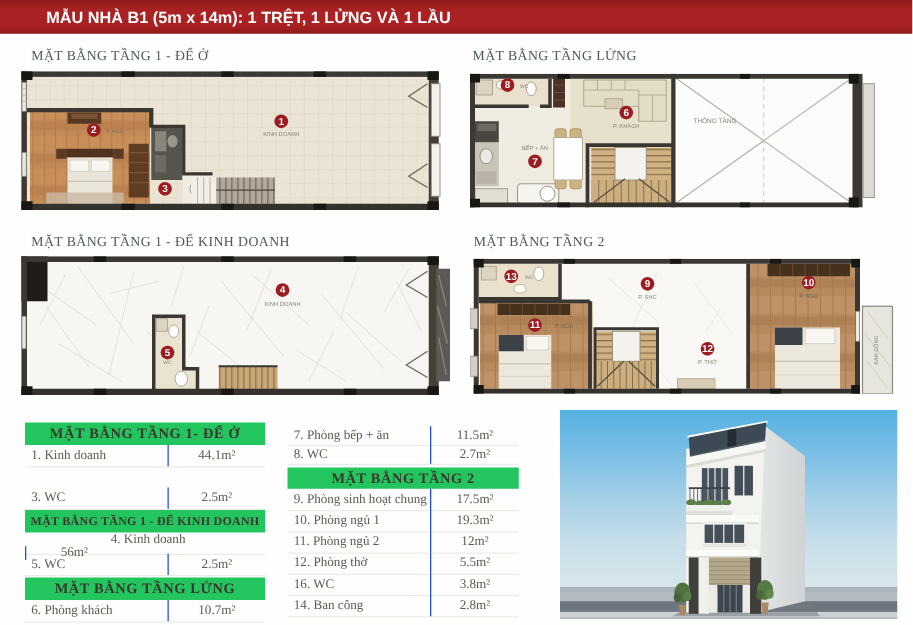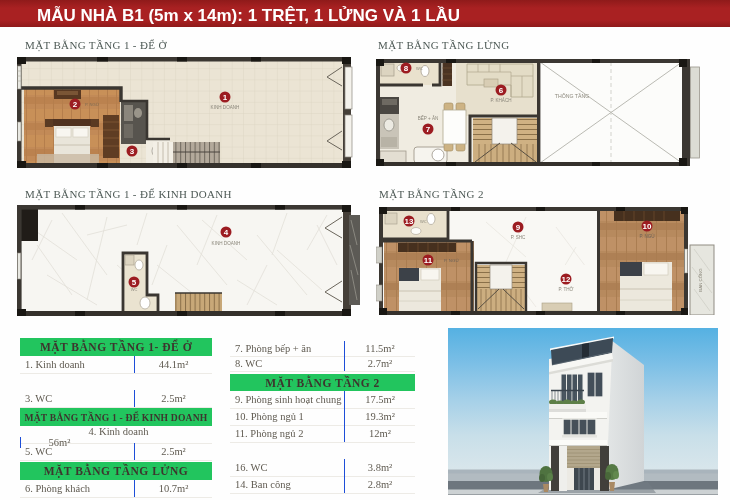--- a/index.html
+++ b/index.html
@@ -13,21 +13,21 @@
   .row .n{padding-left:5px;flex:1;white-space:nowrap;overflow:visible;}
   .row .v{flex:none;width:77px;text-align:center;border-left:1px solid #1d4ed8;align-self:stretch;display:flex;align-items:center;justify-content:center;}
   .t2 .row .v{width:70px;}
 </style>
 </head>
 <body>
 <div id="page">
 
   <div class="abs" style="left:0;top:0;width:730px;height:27px;background:linear-gradient(#8f1a1a,#a92122 30%,#a92122 75%,#8f1a1a);"></div>
 
-  <div class="abs" style="left:37px;top:5.5px;color:#ffffff;font-weight:bold;font-size:17px;letter-spacing:0;">MẪU NHÀ B1 (5m x 14m): 1 TRỆT, 1 LỬNG VÀ 1 LẦU</div>
+  <div class="abs" style="left:37px;top:5.5px;color:#ffffff;font-weight:bold;font-size:13px;letter-spacing:0;">MẪU NHÀ B1 (5m x 14m): 1 TRỆT, 1 LỬNG VÀ 1 LẦU</div>
 
   <div class="ptitle" style="left:25px;top:39px;">MẶT BẰNG TẦNG 1 - ĐỂ Ở</div>
 
   <div class="ptitle" style="left:378px;top:39px;">MẶT BẰNG TẦNG LỬNG</div>
 
   <div class="ptitle" style="left:25px;top:188px;">MẶT BẰNG TẦNG 1 - ĐỂ KINH DOANH</div>
 
   <div class="ptitle" style="left:379px;top:188px;">MẶT BẰNG TẦNG 2</div>
 
   <svg id="plan1" class="abs" style="left:17px;top:57px;" width="338" height="111" viewBox="0 0 338 111">
@@ -475,20 +475,24 @@
     <div class="row" style="top:67px;height:17px;">
         <span class="n">10. Phòng ngủ 1</span>
         <span class="v">19.3m²</span>
       </div>
 
     <div class="row" style="top:84px;height:17px;">
         <span class="n">11. Phòng ngủ 2</span>
         <span class="v">12m²</span>
       </div>
 
+    <div class="row" style="top:101px;height:17px;">
+        <span class="n">12. Phòng thờ</span>
+        <span class="v">5.5m²</span>
+      </div>
 
     <div class="row" style="top:118px;height:17px;">
         <span class="n">16. WC</span>
         <span class="v">3.8m²</span>
       </div>
 
     <div class="row" style="top:135px;height:17px;">
         <span class="n">14. Ban công</span>
         <span class="v">2.8m²</span>
       </div>

